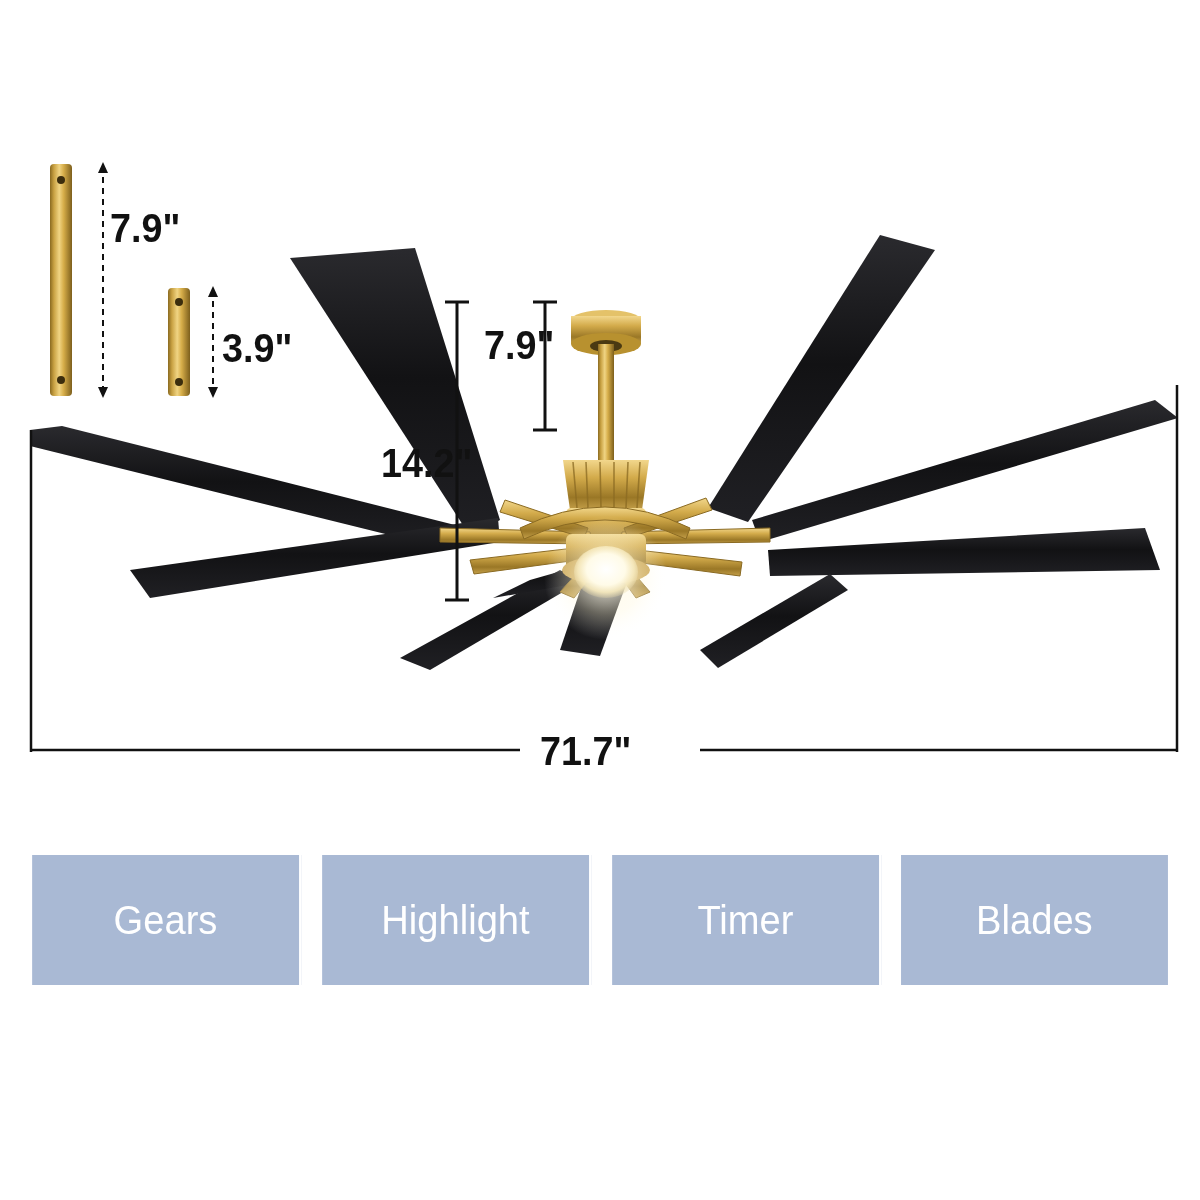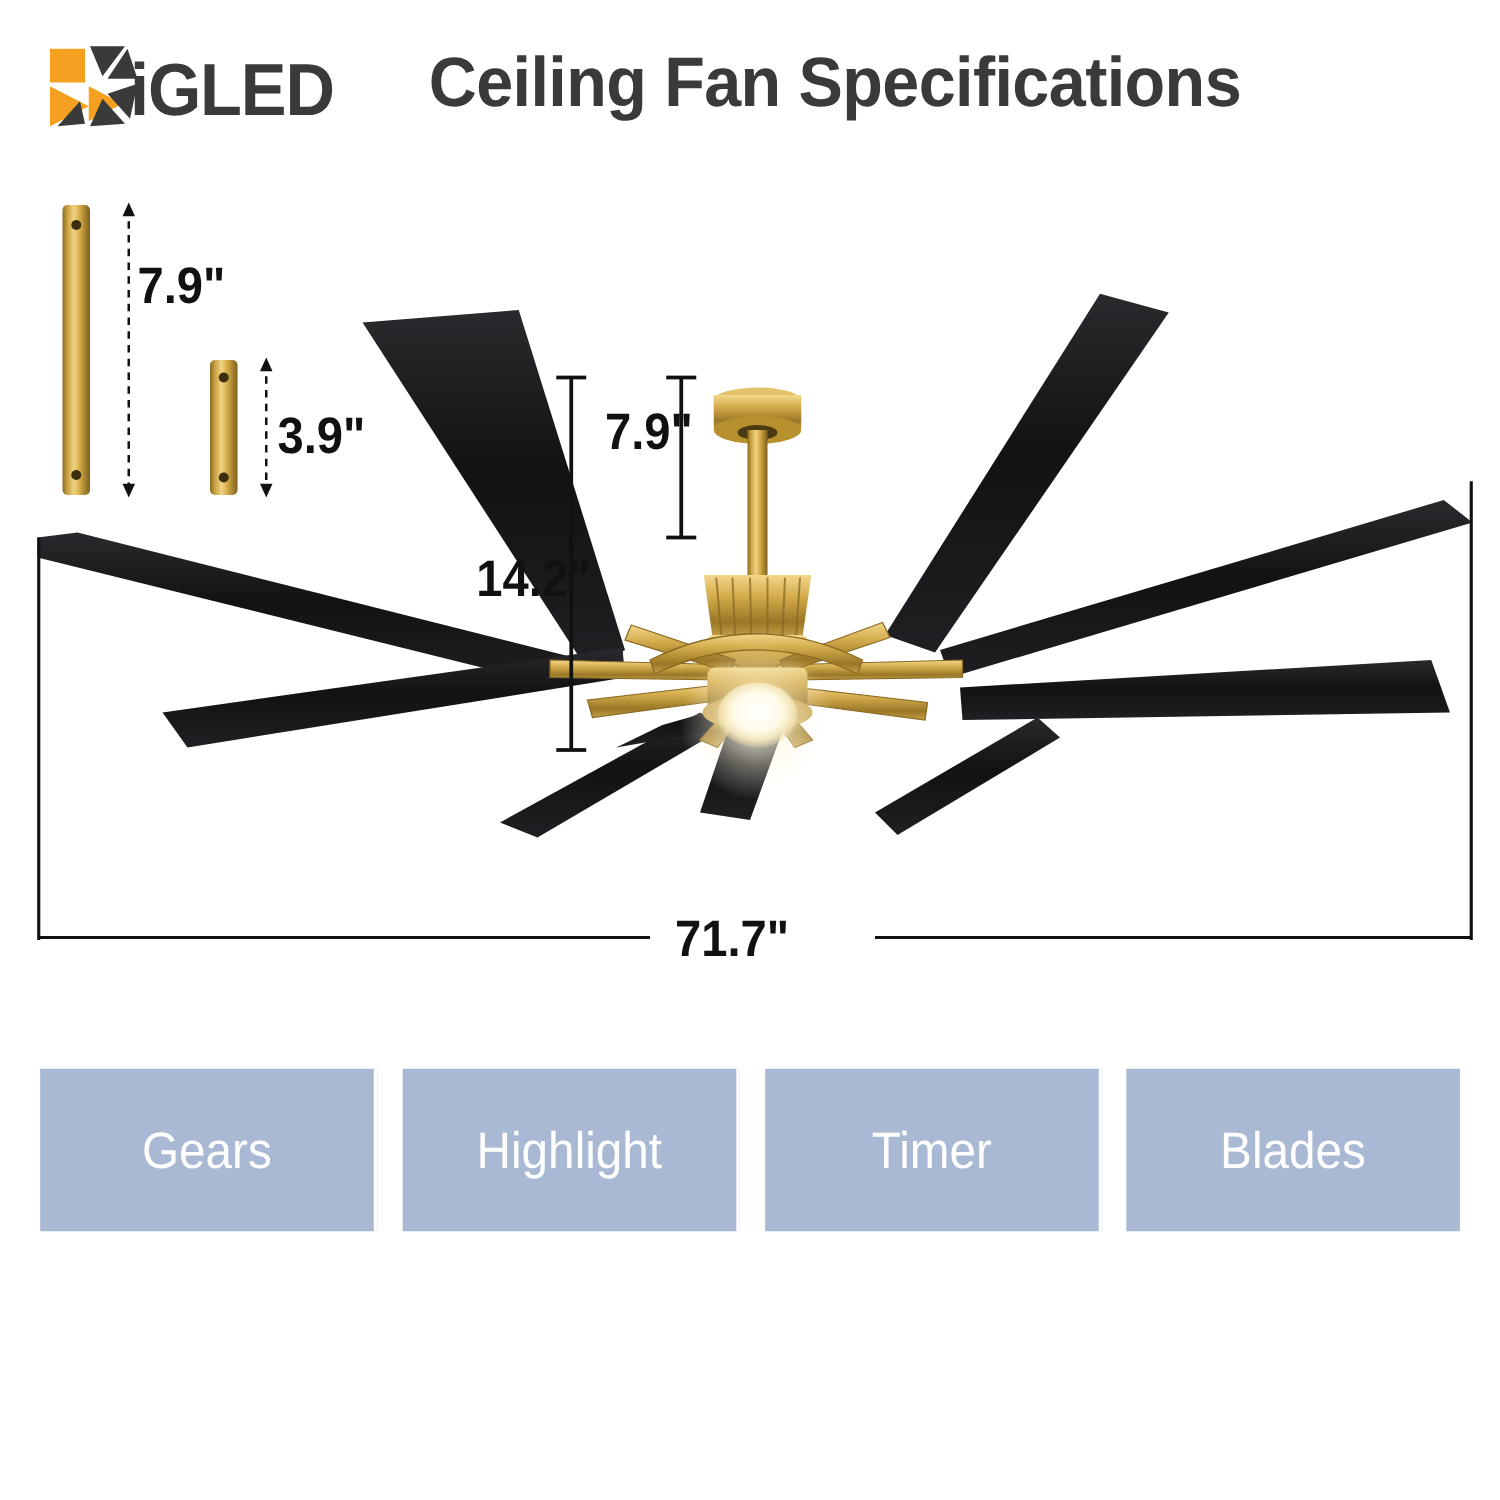--- a/index.html
+++ b/index.html
@@ -67,41 +67,20 @@
     font-size:31px;
     transform:scaleX(0.93);
   }
   .trow.head{border-bottom:3px solid #ffffff;}
 </style>
 </head>
 <body>
 
 <div class="page">
 
-  <div class="header">
-
-    <div class="logo-mark">
-      <svg width="75" height="72" viewBox="0 0 75 72">
-
-        <polygon points="2,6 30,6 30,33 2,33" fill="#F5A020"></polygon>
-        <polygon points="2,36 2,68 33,52" fill="#F5A020"></polygon>
-        <polygon points="33,36 60,50 33,64" fill="#F5A020"></polygon>
-
-        <polygon points="34,4 62,4 44,28" fill="#3A3A3A"></polygon>
-        <polygon points="64,6 72,30 48,30" fill="#3A3A3A"></polygon>
-        <polygon points="72,34 66,62 48,42" fill="#3A3A3A"></polygon>
-        <polygon points="62,66 34,68 44,46" fill="#3A3A3A"></polygon>
-        <polygon points="30,66 8,68 26,48" fill="#3A3A3A"></polygon>
-      </svg>
-    </div>
-
-    <div class="brand-text">iGLED</div>
-
-    <div class="page-title">Ceiling Fan Specifications</div>
-  </div>
 
   <div class="diagram">
     <svg width="1200" height="700" viewBox="0 0 1200 700">
       <defs>
         <linearGradient id="brass" x1="0" y1="0" x2="1" y2="0">
           <stop offset="0%" stop-color="#8a6a20"></stop>
           <stop offset="18%" stop-color="#c9a243"></stop>
           <stop offset="42%" stop-color="#f0d483"></stop>
           <stop offset="62%" stop-color="#d6ad49"></stop>
           <stop offset="100%" stop-color="#7d5f1c"></stop>

